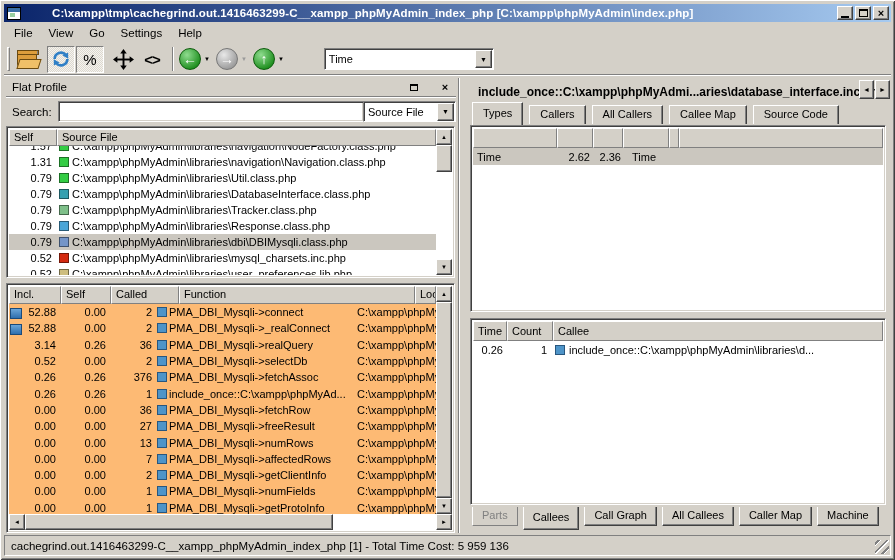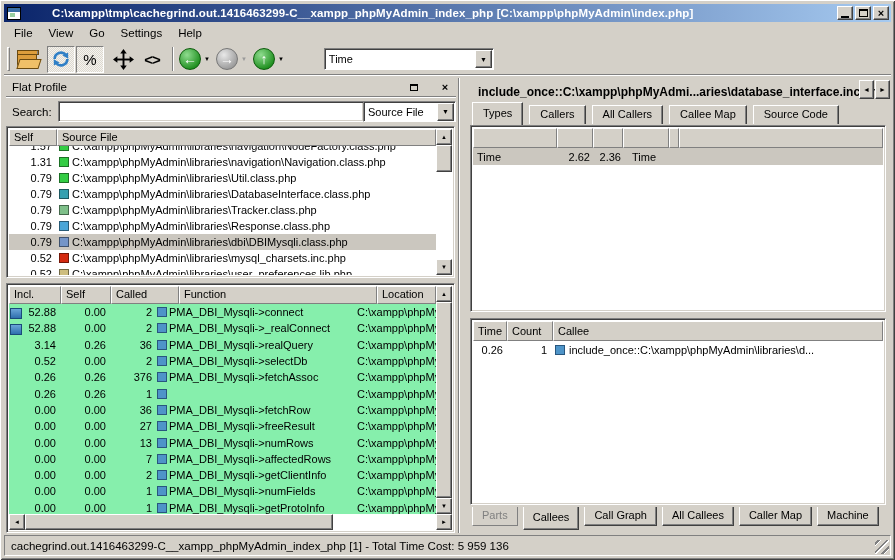--- a/index.html
+++ b/index.html
@@ -82,23 +82,23 @@
   .sb-btn { display:flex; align-items:center; justify-content:center; font-size:6px; }
   #src-scroll-thumb { position:absolute; left:0; top:16px; width:16px; height:27px; }
   #src-scroll-track { position:absolute; left:0; top:16px; bottom:16px; width:16px; z-index:-1; }
 
   #fn-table { position:absolute; left:2px; top:205px; width:449px; height:250px; }
   #fn-inner { position:absolute; inset:2px; background:#fff; overflow:hidden; }
   #fn-head { position:absolute; left:0; top:0; right:16px; height:18px; display:flex; z-index:3; }
   #fn-head .hc:nth-child(1){ width:52px; }
   #fn-head .hc:nth-child(2){ width:50px; }
   #fn-head .hc:nth-child(3){ width:68px; }
-  #fn-head .hc:nth-child(4){ width:198px; }
+  #fn-head .hc:nth-child(4){ width:236px; }
   #fn-head .hc:nth-child(5){ flex:1; }
-  #fn-body { position:absolute; left:0; top:18px; right:16px; bottom:16px; overflow:hidden; background:#86efac; }
+  #fn-body { position:absolute; left:0; top:18px; right:16px; bottom:16px; overflow:hidden; background:#fdba74; }
   .fn-row { display:flex; align-items:center; height:16.3px; white-space:nowrap; }
   .c-incl { width:52px; text-align:right; padding-right:5px; flex:none; position:relative; }
   .incl-bar { position:absolute; left:1px; top:2px; width:12px; height:11px; background:linear-gradient(#6aa5d8,#2f6fae); border:1px solid #1a4a7a; }
   .c-self { width:50px; text-align:right; padding-right:5px; flex:none; }
   .c-called { width:46px; text-align:right; padding-right:5px; flex:none; }
   .c-fn { width:198px; flex:none; display:flex; align-items:center; overflow:hidden; }
   .fn-icon { width:10px; height:10px; flex:none; margin-right:2px; background:#4e94c8; border:1px solid #28567e; }
   .c-loc { flex:1; overflow:hidden; padding-left:2px; }
   #fn-vscroll { bottom:16px; }
   #fn-scroll-thumb { position:absolute; left:0; top:16px; bottom:16px; width:16px; }
@@ -400,20 +400,21 @@
                 <span>PMA_DBI_Mysqli-&gt;fetchAssoc</span>
               </span>
               <span class="c-loc">C:\xampp\phpMy</span>
             </div>
             <div class="fn-row">
               <span class="c-incl">0.26</span>
               <span class="c-self">0.26</span>
               <span class="c-called">1</span>
               <span class="c-fn">
                 <span class="fn-icon"></span>
+                <span>include_once::C:\xampp\phpMyAd...</span>
               </span>
               <span class="c-loc">C:\xampp\phpMy</span>
             </div>
             <div class="fn-row">
               <span class="c-incl">0.00</span>
               <span class="c-self">0.00</span>
               <span class="c-called">36</span>
               <span class="c-fn">
                 <span class="fn-icon"></span>
                 <span>PMA_DBI_Mysqli-&gt;fetchRow</span>

